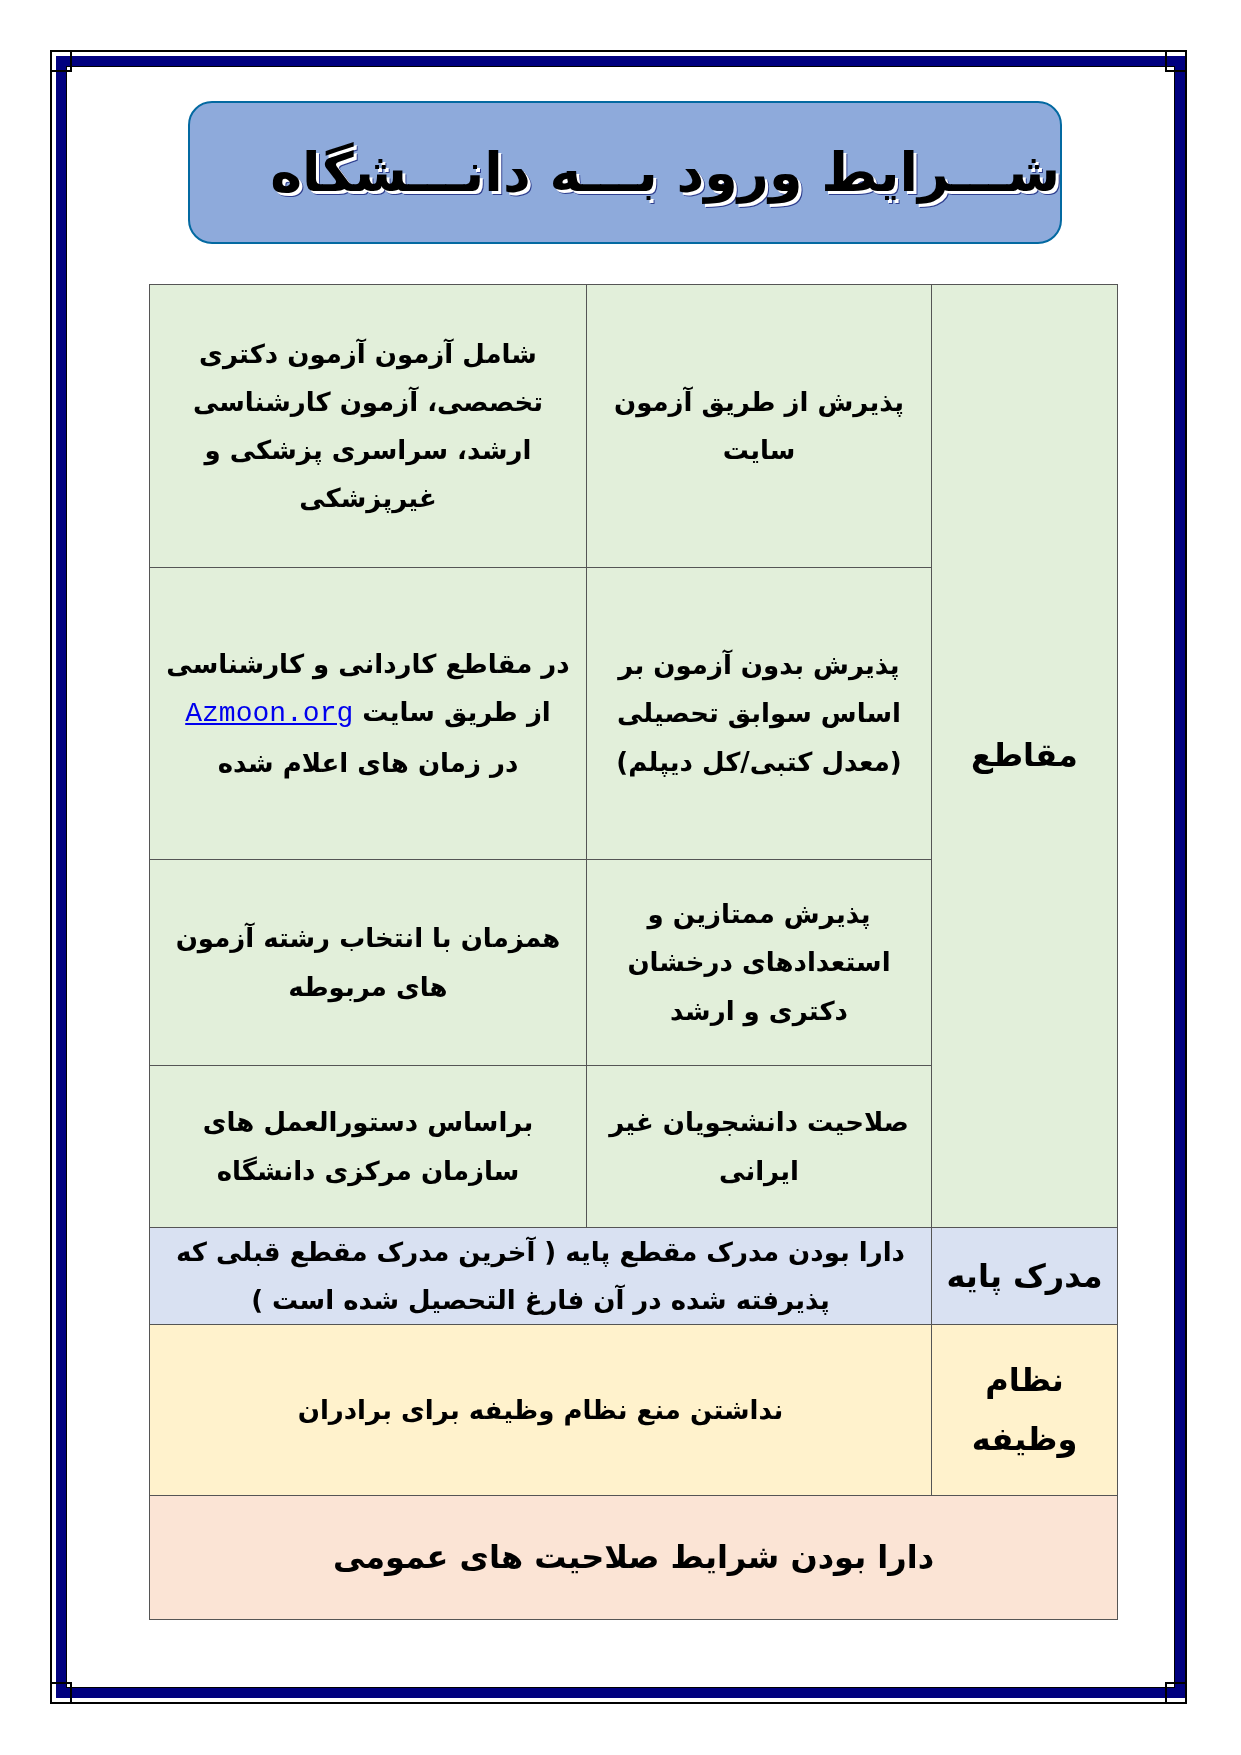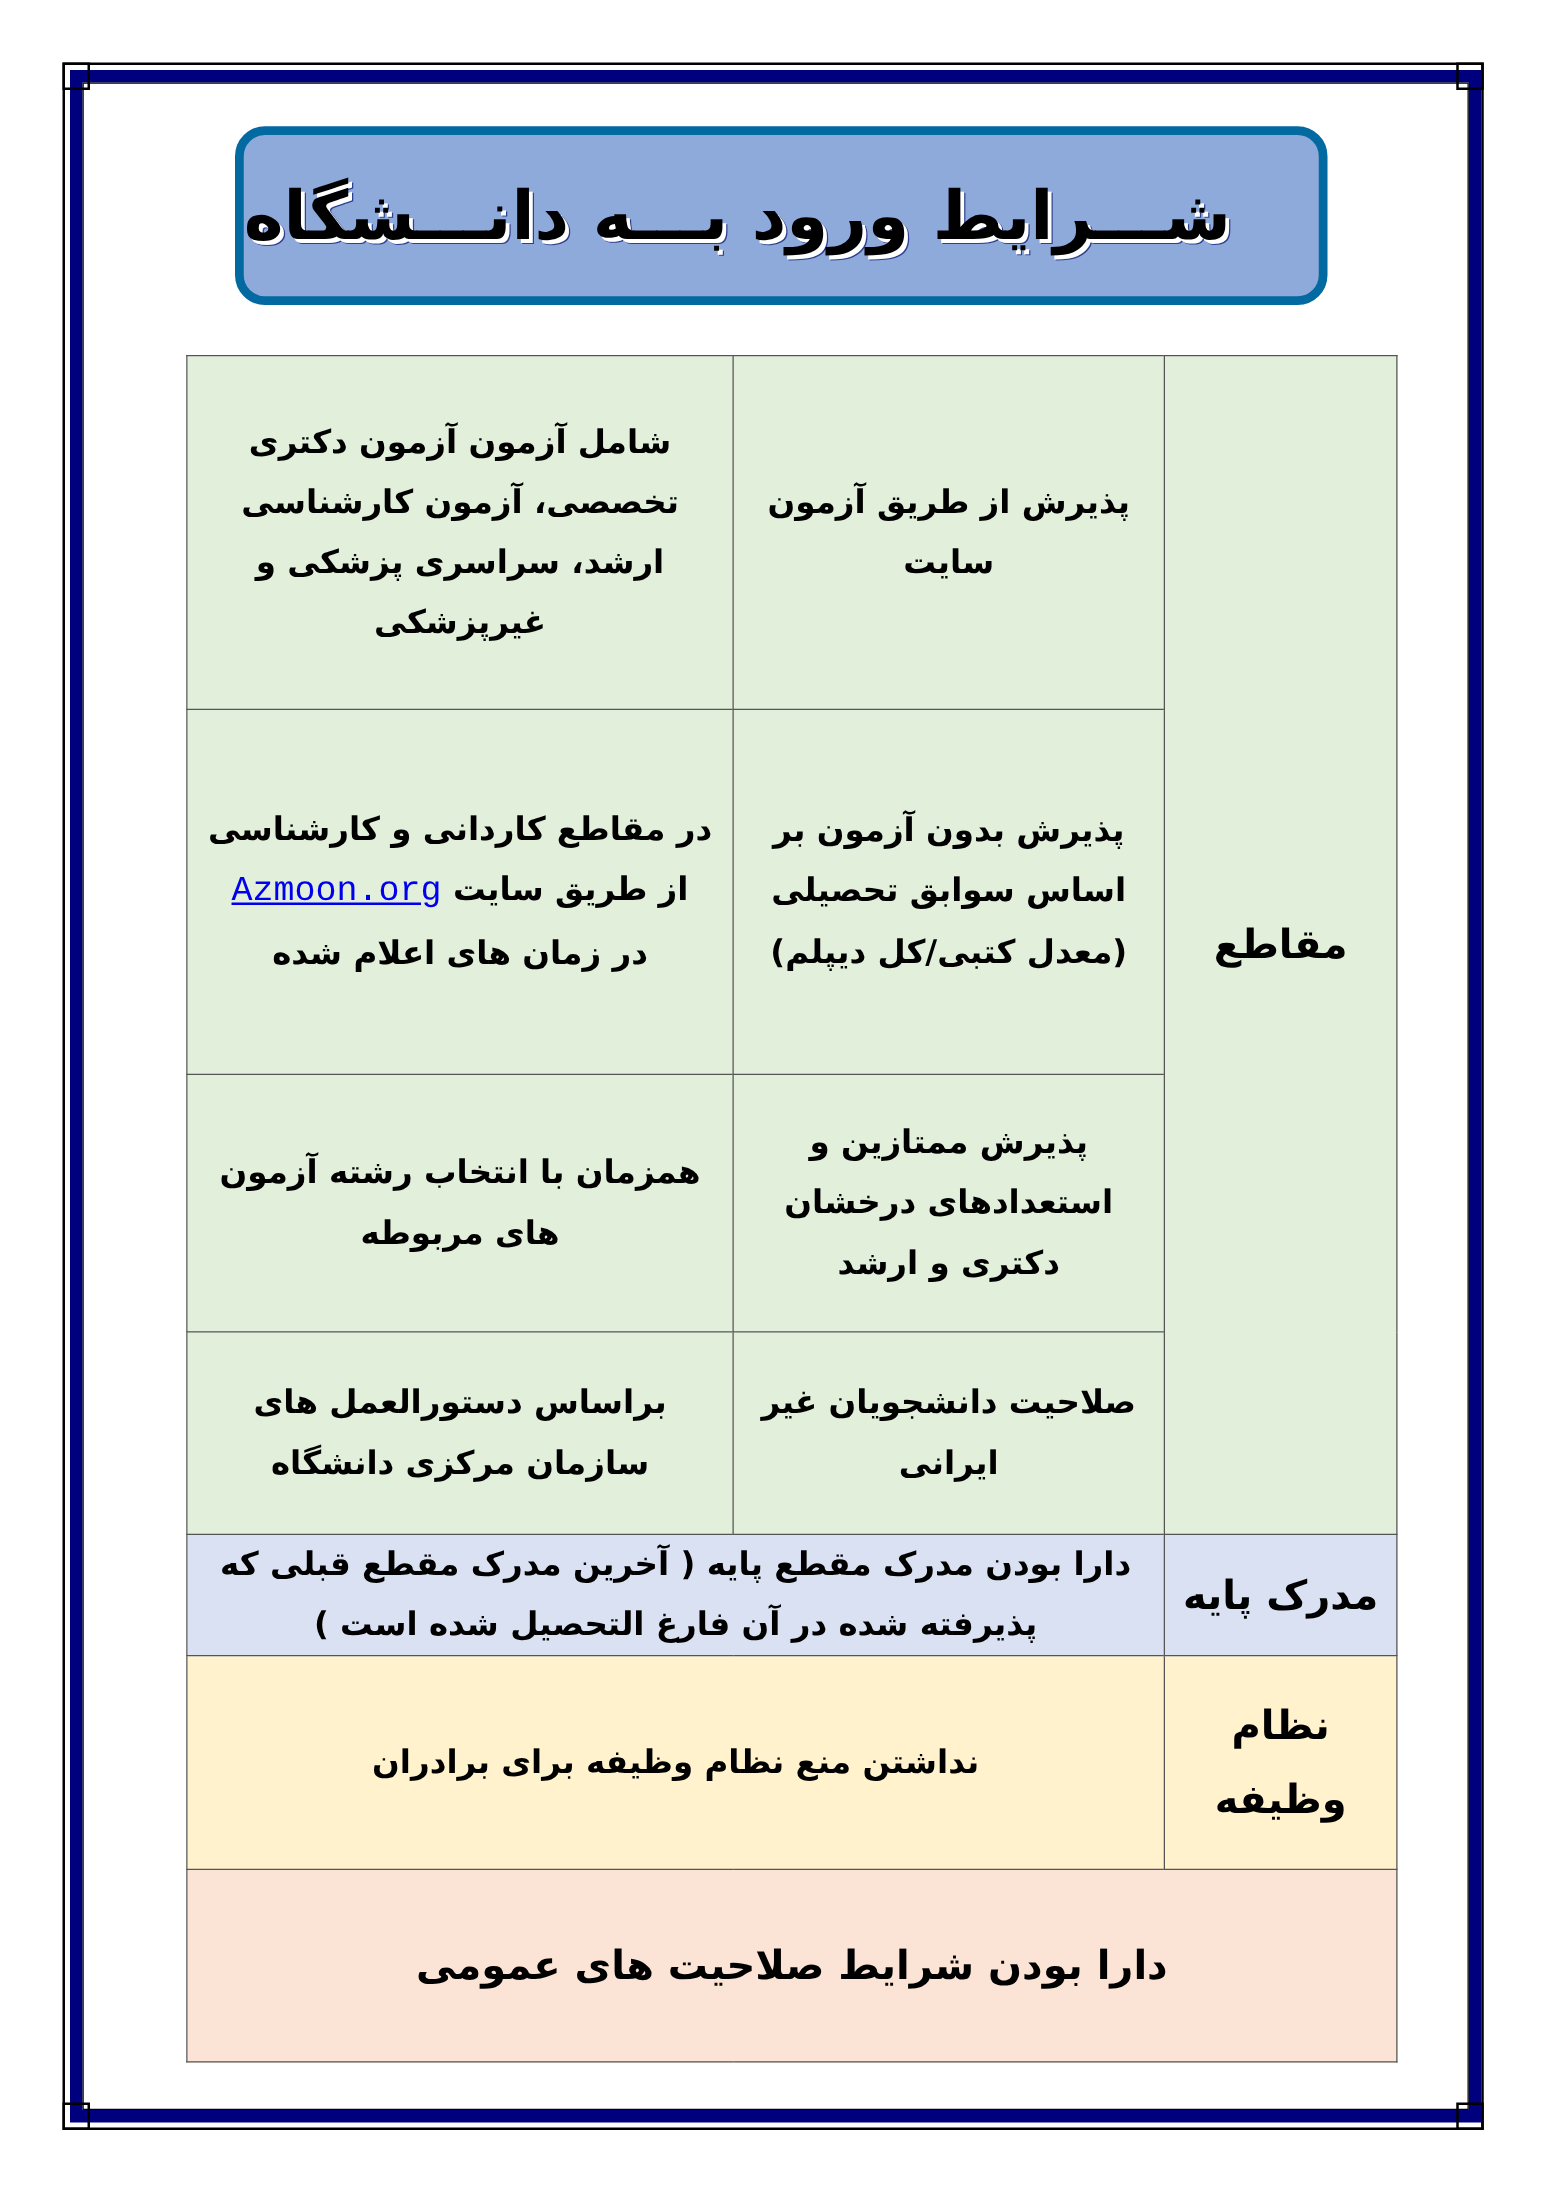--- a/index.html
+++ b/index.html
@@ -6,22 +6,22 @@
   body { width:1241px; height:1755px; position:relative; overflow:hidden;
          font-family:"DejaVu Sans", sans-serif; }
   .frame-outer { position:absolute; left:50px; top:50px; width:1137px; height:1654px;
                  border:2px solid #000; box-sizing:border-box; }
   .frame-navy { position:absolute; left:56px; top:56px; width:1129px; height:1642px;
                 border:10px solid #00007f; box-sizing:border-box; }
   .frame-inner { position:absolute; left:66px; top:66px; width:1109px; height:1622px;
                  border:1px solid #000; box-sizing:border-box; }
   .corner { position:absolute; width:22px; height:22px; border:2px solid #000; box-sizing:border-box; }
   .title-box { position:absolute; left:188px; top:101px; width:874px; height:143px;
-               background:#8eaadb; border:7px solid #0369a1; border-radius:24px;
-               box-sizing:border-box; display:flex; align-items:center; justify-content:flex-start; }
+               background:#8eaadb; border:2px solid #0369a1; border-radius:24px;
+               box-sizing:border-box; display:flex; align-items:center; justify-content:flex-end; }
   .title-text { font-family:"DejaVu Sans", sans-serif; font-weight:bold; font-size:54px;
                 color:#000; direction:rtl; letter-spacing:1px;
                 text-shadow: 3px 3px 0 #ffffff, 4px 4px 0 #2f3f8f; }
   table.req { position:absolute; left:149px; top:284px; width:968px; border-collapse:collapse;
               direction:rtl; table-layout:fixed; }
   table.req td { border:1.5px solid #555; text-align:center; vertical-align:middle;
                  font-family:"DejaVu Sans", sans-serif; font-weight:bold; color:#000;
                  font-size:26px; line-height:1.85; padding:0 4px; }
   .g { background:#e2efda; }
   .b { background:#d9e1f2; }
@@ -76,17 +76,17 @@
     <td class="g">براساس دستورالعمل های سازمان مرکزی دانشگاه</td>
   </tr>
   <tr style="height:93px">
     <td class="b hdr">مدرک پایه</td>
     <td class="b" colspan="2">دارا بودن مدرک مقطع پایه ( آخرین مدرک مقطع قبلی که پذیرفته شده در آن فارغ التحصیل شده است )</td>
   </tr>
   <tr style="height:171px">
     <td class="y hdr">نظام وظیفه</td>
     <td class="y" colspan="2">نداشتن منع نظام وظیفه برای برادران</td>
   </tr>
-  <tr style="height:154px">
+  <tr style="height:124px">
     <td class="p hdr" colspan="3">دارا بودن شرایط صلاحیت های عمومی</td>
   </tr>
 </tbody>
   </table>
 
 </body></html>

